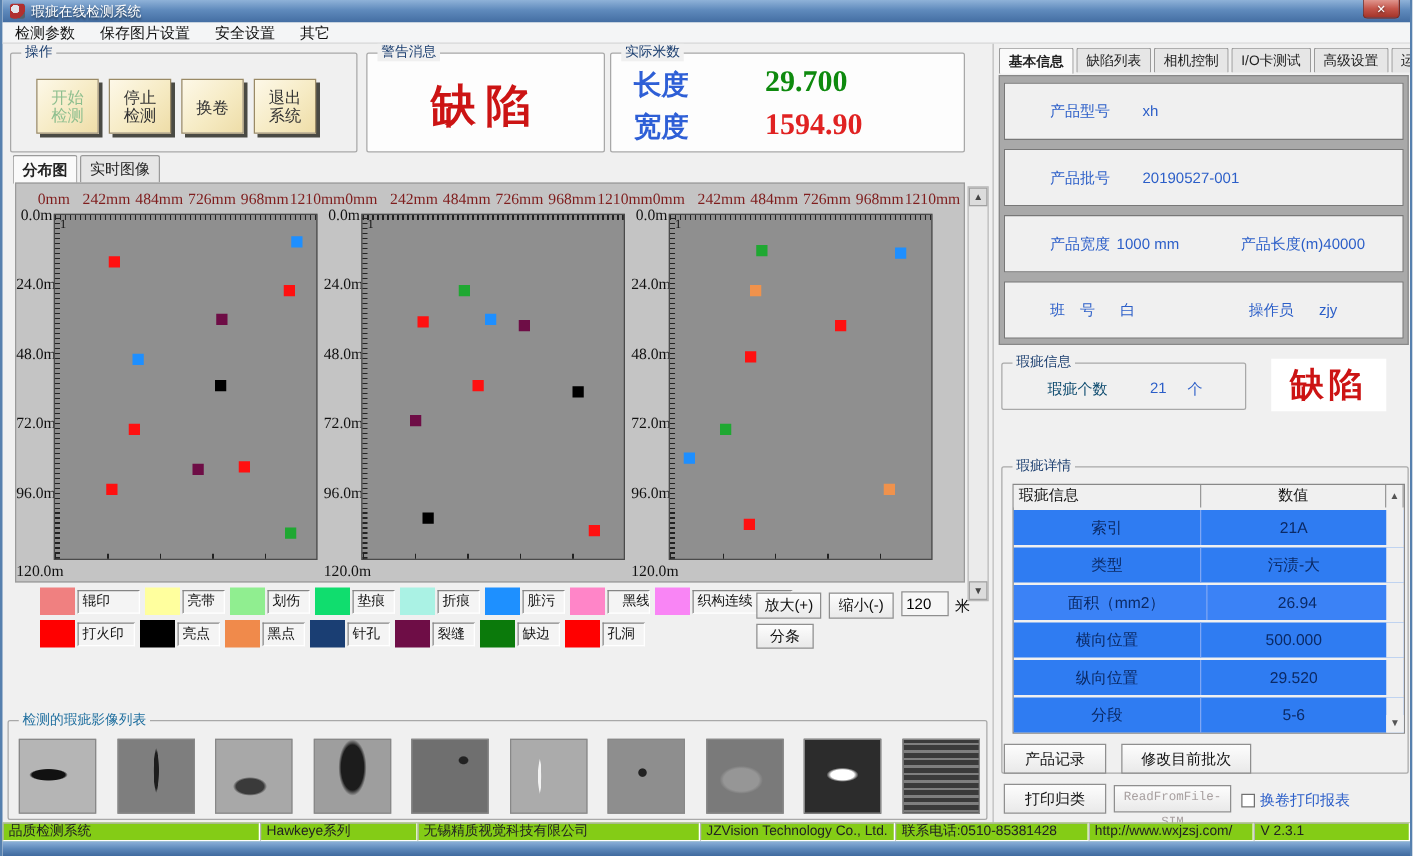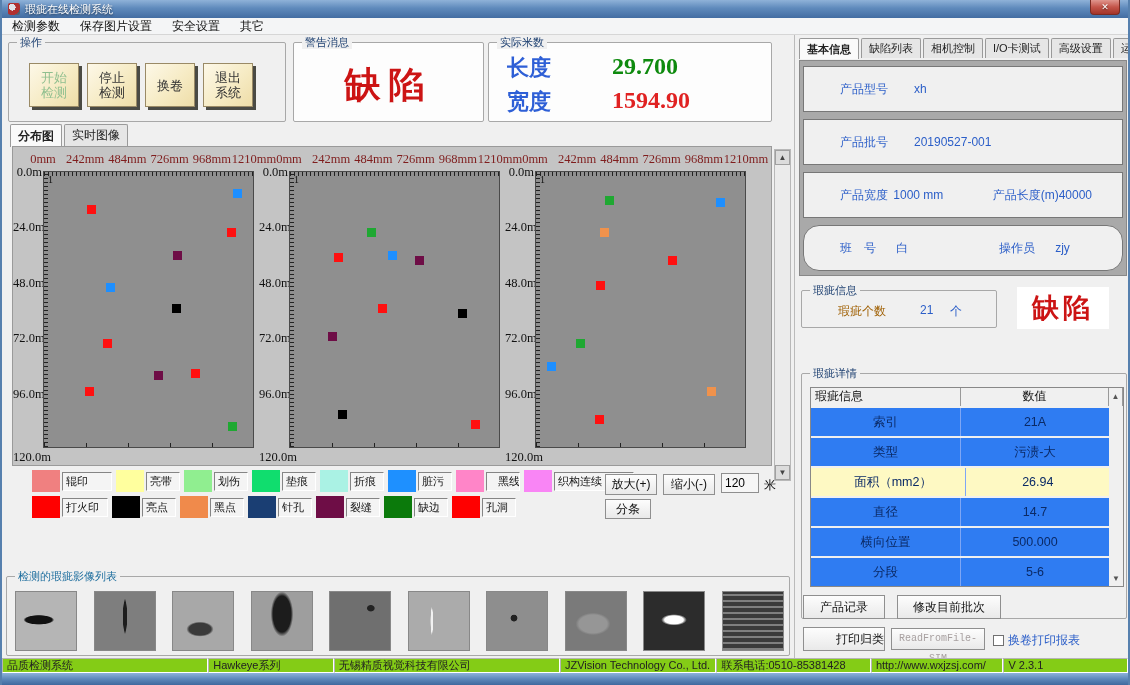--- a/index.html
+++ b/index.html
@@ -356,32 +356,32 @@
           <div class="info-row" style="top: 58px;">
             <span class="info-label">产品批号</span>
             <span class="info-value">20190527-001</span>
           </div>
           <div class="info-row" style="top: 111px;">
             <span class="info-label">产品宽度</span>
             <span class="info-value">1000 mm</span>
             <span class="info-label">产品长度(m)</span>
             <span class="info-value">40000</span>
           </div>
-          <div class="info-row" style="top: 164px; border-radius: 16px;">
+          <div class="info-row" style="top: 164px;">
             <span class="info-label">班　号</span>
             <span class="info-value">白</span>
             <span class="info-label">操作员</span>
             <span class="info-value">zjy</span>
           </div>
         </div>
     </div>
 
     <div class="groupbox" style="left:6px;top:255px;width:196px;height:38px;background:#f0f0f0;">
       <span class="gb-label">瑕疵信息</span>
-      <span style="position:absolute;left:36px;top:12px;font-size:12px;color:#a16207;">瑕疵个数</span>
+      <span style="position:absolute;left:36px;top:12px;font-size:12px;color:#0c4a6e;">瑕疵个数</span>
       <span style="position:absolute;left:118px;top:12px;font-size:12px;color:#2b5ec8;">21</span>
       <span style="position:absolute;left:148px;top:12px;font-size:12px;color:#2b5ec8;">个</span>
     </div>
     <div class="alert-box" style="left:222px;top:252px;width:92px;height:42px;">缺陷</div>
 
     <div class="groupbox" style="left:6px;top:306px;width:326px;height:246px;background:#f0f0f0;margin-top:32px;">
       <span class="gb-label">瑕疵详情</span>
       <div class="tbl">
         <div class="tbl-head">
           <div class="col-name" style="padding-left:4px;">瑕疵信息</div>
@@ -392,48 +392,48 @@
             <div class="tbl-row" style="background: rgb(47, 124, 242);">
               <div class="col-name">索引</div>
               <div class="col-val">21A</div>
               <div class="col-scroll" style="background: rgb(240, 240, 240);"></div>
             </div>
             <div class="tbl-row" style="background: rgb(47, 124, 242);">
               <div class="col-name">类型</div>
               <div class="col-val">污渍-大</div>
               <div class="col-scroll" style="background: rgb(240, 240, 240);"></div>
             </div>
-            <div class="tbl-row" style="background: #fef9c3; padding-left: 10px;">
+            <div class="tbl-row" style="background: #3b82f6; padding-left: 10px;">
               <div class="col-name">面积（mm2）</div>
               <div class="col-val">26.94</div>
-              <div class="col-scroll" style="background: rgb(240, 240, 240);"></div>
-            </div>
-            <div class="tbl-row" style="background: rgb(47, 124, 242);">
-              <div class="col-name">直径</div>
-              <div class="col-val">14.7</div>
               <div class="col-scroll" style="background: rgb(240, 240, 240);"></div>
             </div>
             <div class="tbl-row" style="background: rgb(47, 124, 242);">
               <div class="col-name">横向位置</div>
               <div class="col-val">500.000</div>
               <div class="col-scroll" style="background: rgb(240, 240, 240);"></div>
             </div>
             <div class="tbl-row" style="background: rgb(47, 124, 242);">
+              <div class="col-name">纵向位置</div>
+              <div class="col-val">29.520</div>
+              <div class="col-scroll" style="background: rgb(240, 240, 240);"></div>
+            </div>
+            <div class="tbl-row" style="background: rgb(47, 124, 242);">
               <div class="col-name">分段</div>
               <div class="col-val">5-6</div>
               <div class="col-scroll" style="background: rgb(240, 240, 240);"></div>
             </div>
           </div>
         <div style="position:absolute;right:0;bottom:0;width:14px;height:14px;font-size:8px;text-align:center;color:#555;line-height:14px;background:#f0f0f0;">▼</div>
       </div>
     </div>
 
     <div class="win-btn" style="left:8px;top:560px;width:82px;height:24px;line-height:22px;">产品记录</div>
     <div class="win-btn" style="left:102px;top:560px;width:104px;height:24px;line-height:22px;">修改目前批次</div>
-    <div class="win-btn" style="left:8px;top:592px;width:82px;height:24px;line-height:22px;text-align:right;">打印归类</div>
+    <div class="win-btn" style="left:8px;top:592px;width:82px;height:24px;line-height:22px;">打印归类</div>
     <div class="win-btn" style="left:96px;top:593px;width:94px;height:22px;line-height:20px;font-size:10px;color:#a8a0a0;font-family:'Liberation Mono',monospace;">ReadFromFile-SIM</div>
     <div style="position:absolute;left:198px;top:597px;display:flex;align-items:center;gap:4px;">
       <span class="checkbox"></span>
       <span style="font-size:12px;color:#2b5ec8;">换卷打印报表</span>
     </div>
   </div>
 
   <div class="statusbar" id="statusbar">
       <div class="status-cell" style="width: 207px;">品质检测系统</div>
       <div class="status-cell" style="width: 126px;">Hawkeye系列</div>

